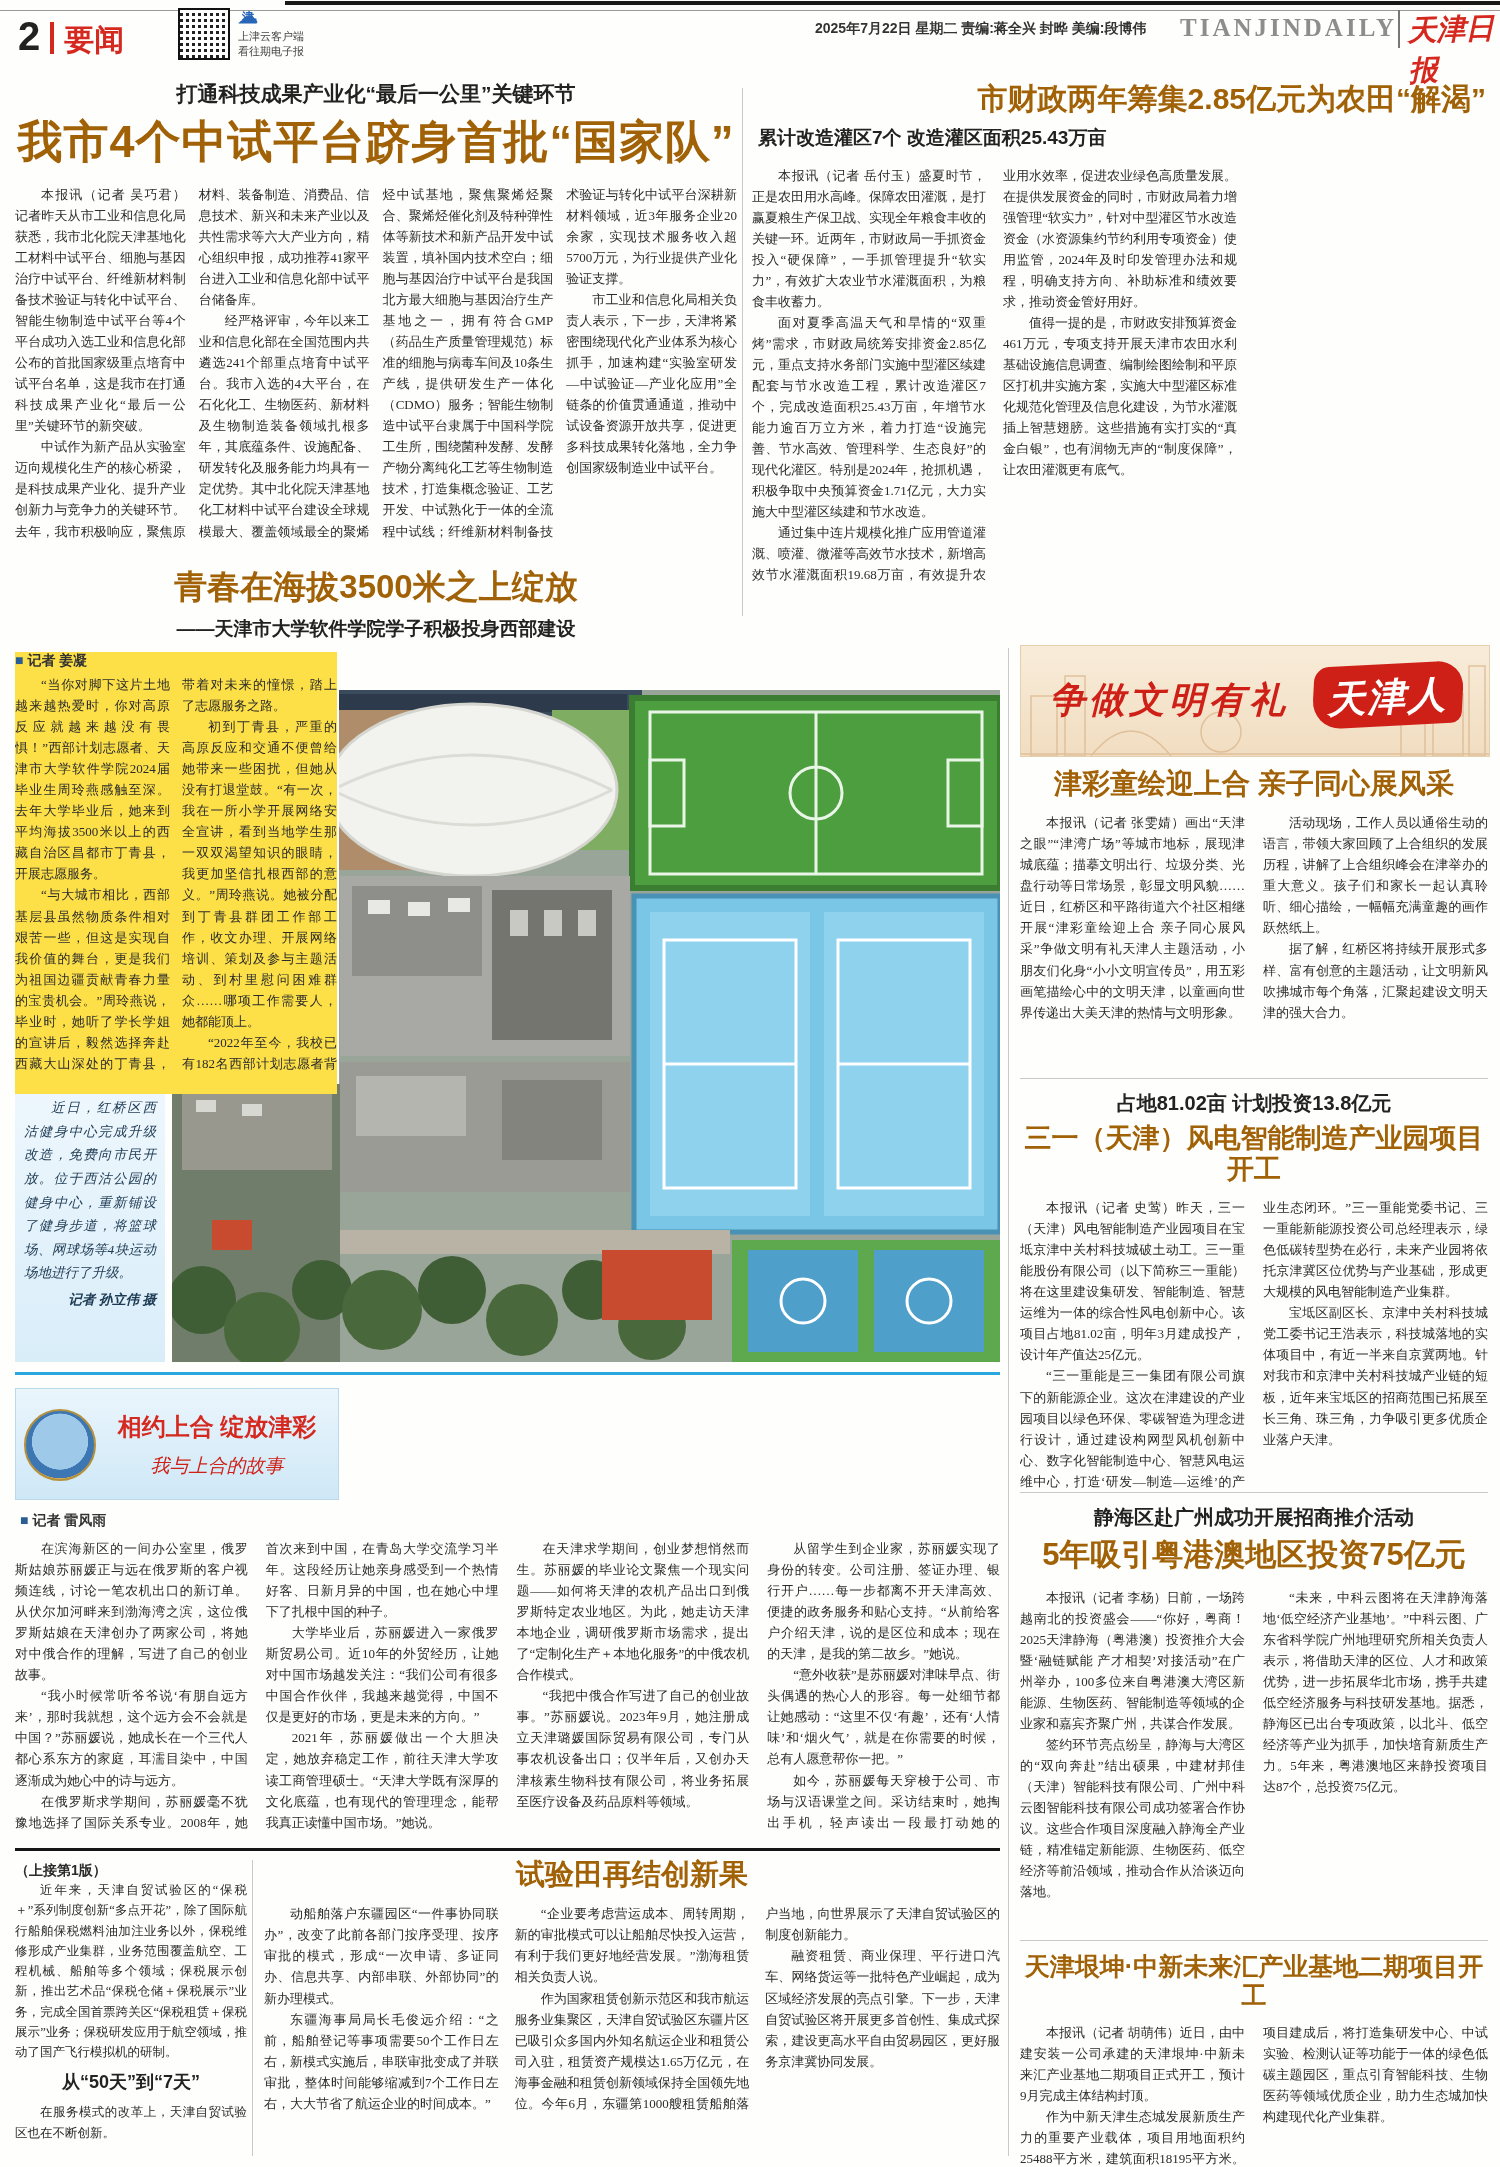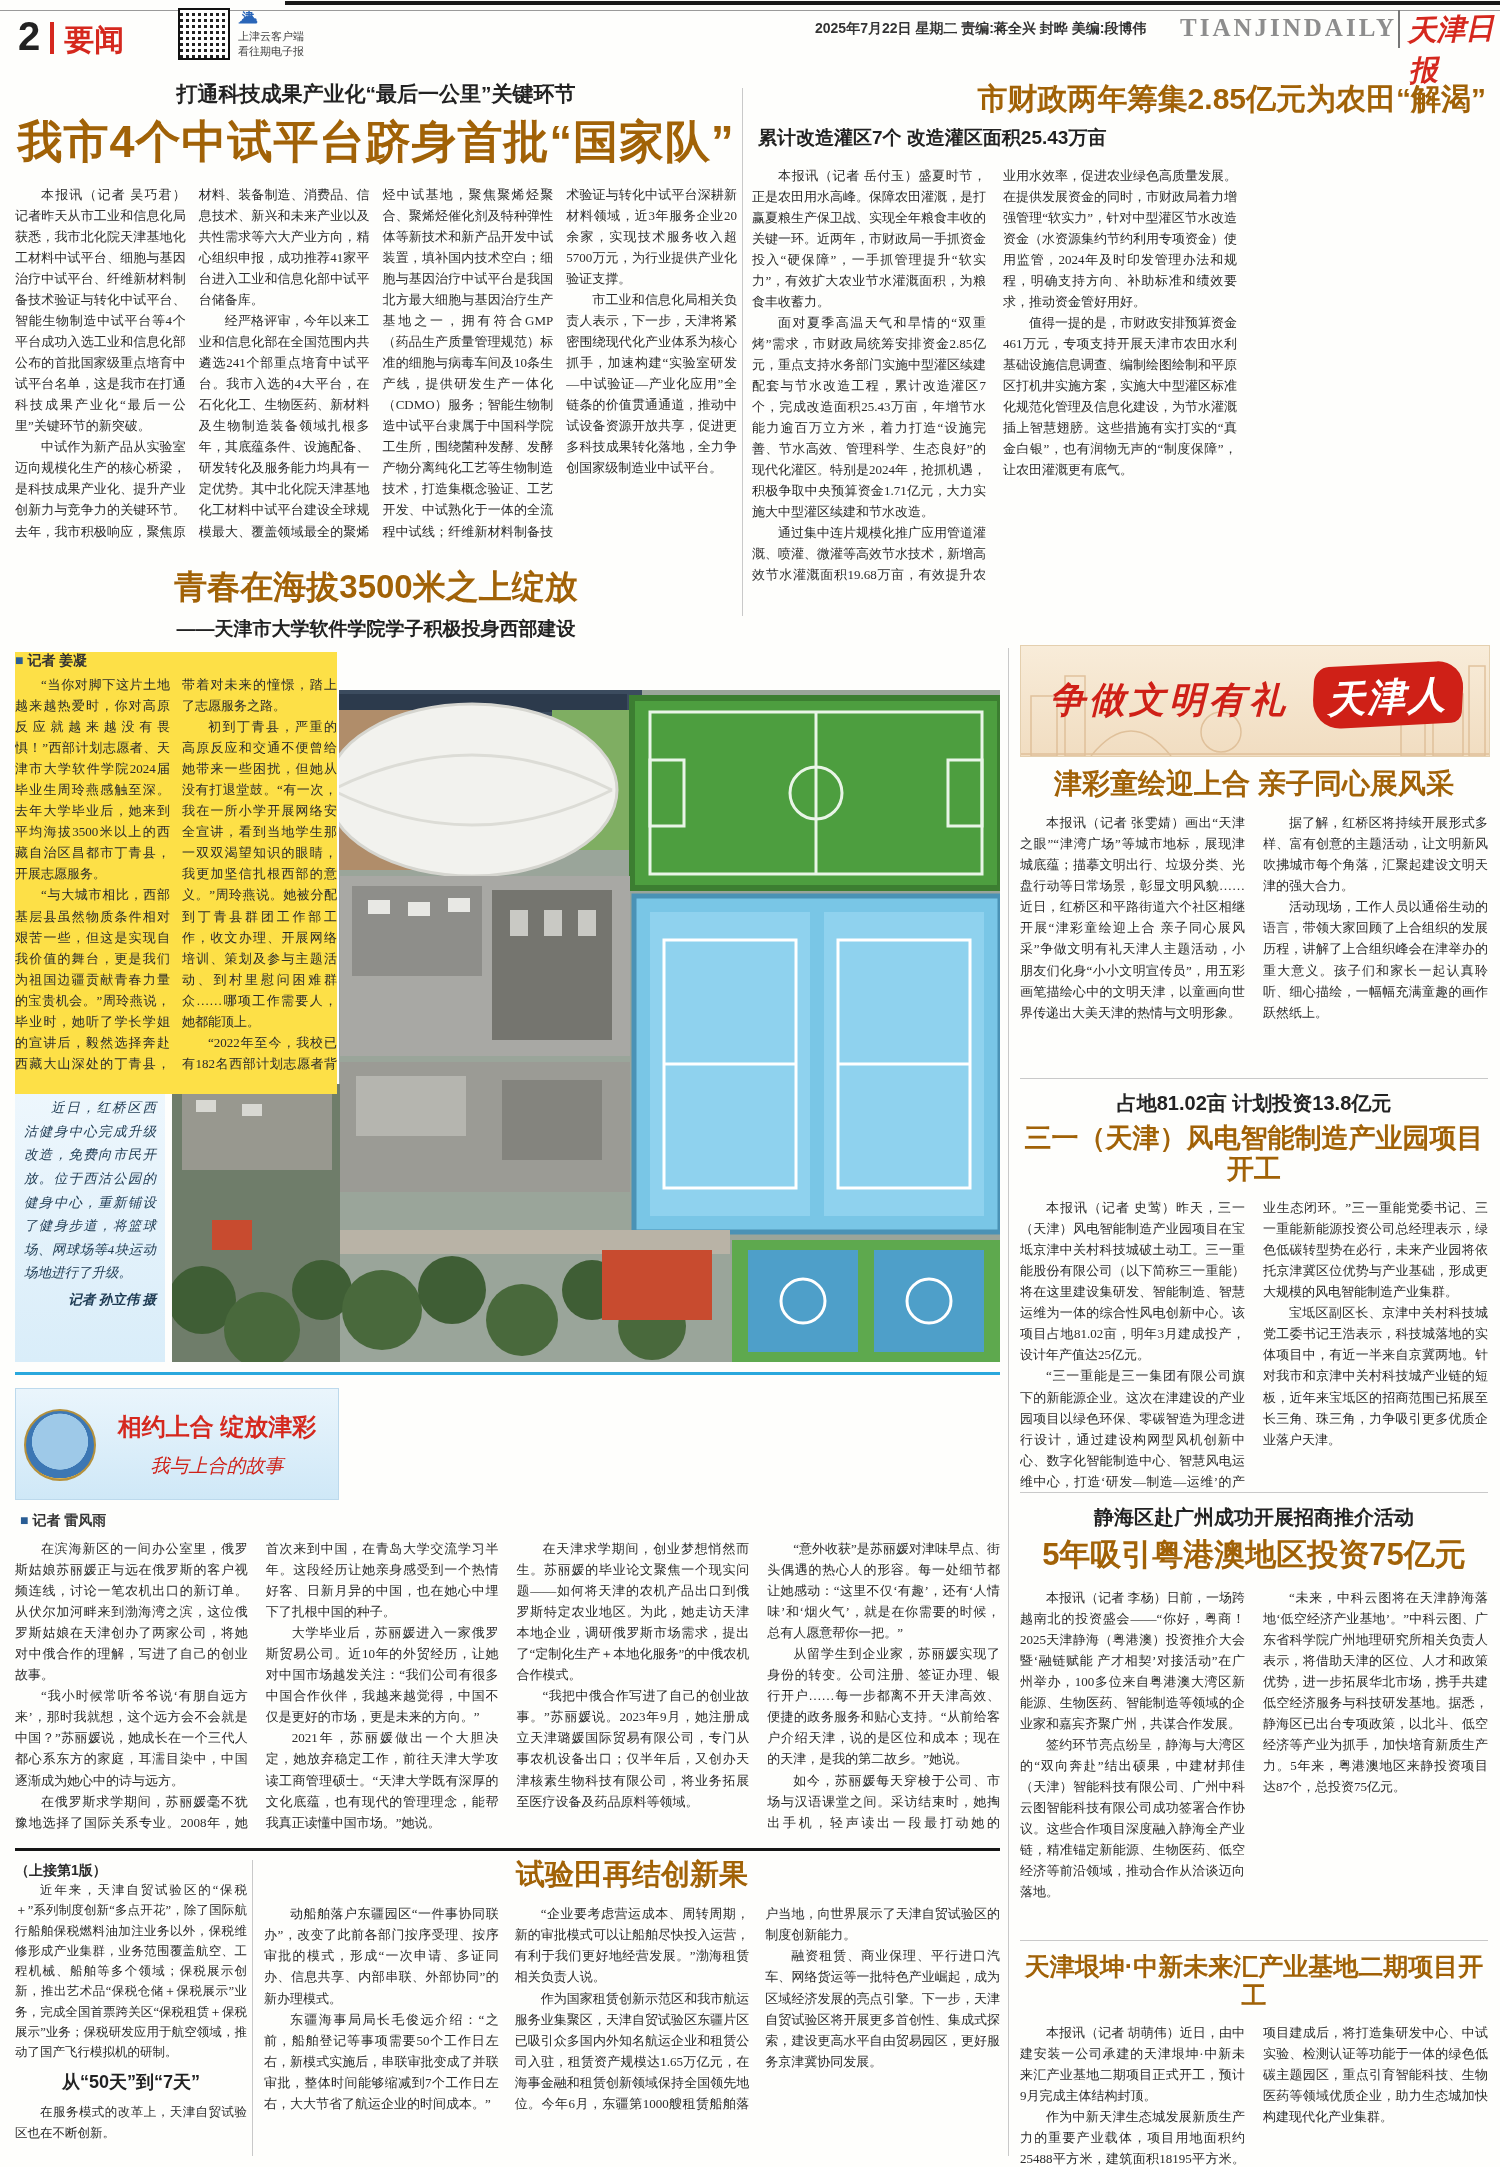--- a/index.html
+++ b/index.html
@@ -225,22 +225,22 @@
   <div class="abs byline" style="left:20px;top:1512px;"><span class="sq">■</span><span>记者 雷风雨</span></div>
 
   <div class="abs cols" style="left:15px;top:1538px;width:985px;height:300px;column-count:4;column-gap:18px;">
     <p>在滨海新区的一间办公室里，俄罗斯姑娘苏丽媛正与远在俄罗斯的客户视频连线，讨论一笔农机出口的新订单。从伏尔加河畔来到渤海湾之滨，这位俄罗斯姑娘在天津创办了两家公司，将她对中俄合作的理解，写进了自己的创业故事。</p>
     <p>“我小时候常听爷爷说‘有朋自远方来’，那时我就想，这个远方会不会就是中国？”苏丽媛说，她成长在一个三代人都心系东方的家庭，耳濡目染中，中国逐渐成为她心中的诗与远方。</p>
     <p>在俄罗斯求学期间，苏丽媛毫不犹豫地选择了国际关系专业。2008年，她首次来到中国，在青岛大学交流学习半年。这段经历让她亲身感受到一个热情好客、日新月异的中国，也在她心中埋下了扎根中国的种子。</p>
     <p>大学毕业后，苏丽媛进入一家俄罗斯贸易公司。近10年的外贸经历，让她对中国市场越发关注：“我们公司有很多中国合作伙伴，我越来越觉得，中国不仅是更好的市场，更是未来的方向。”</p>
     <p>2021年，苏丽媛做出一个大胆决定，她放弃稳定工作，前往天津大学攻读工商管理硕士。“天津大学既有深厚的文化底蕴，也有现代的管理理念，能帮我真正读懂中国市场。”她说。</p>
     <p>在天津求学期间，创业梦想悄然而生。苏丽媛的毕业论文聚焦一个现实问题——如何将天津的农机产品出口到俄罗斯特定农业地区。为此，她走访天津本地企业，调研俄罗斯市场需求，提出了“定制化生产＋本地化服务”的中俄农机合作模式。</p>
     <p>“我把中俄合作写进了自己的创业故事。”苏丽媛说。2023年9月，她注册成立天津璐媛国际贸易有限公司，专门从事农机设备出口；仅半年后，又创办天津核素生物科技有限公司，将业务拓展至医疗设备及药品原料等领域。</p>
+    <p>从留学生到企业家，苏丽媛实现了身份的转变。公司注册、签证办理、银行开户……每一步都离不开天津高效、便捷的政务服务和贴心支持。“从前给客户介绍天津，说的是区位和成本；现在的天津，是我的第二故乡。”她说。</p>
     <p>“意外收获”是苏丽媛对津味早点、街头偶遇的热心人的形容。每一处细节都让她感动：“这里不仅‘有趣’，还有‘人情味’和‘烟火气’，就是在你需要的时候，总有人愿意帮你一把。”</p>
-    <p>从留学生到企业家，苏丽媛实现了身份的转变。公司注册、签证办理、银行开户……每一步都离不开天津高效、便捷的政务服务和贴心支持。“从前给客户介绍天津，说的是区位和成本；现在的天津，是我的第二故乡。”她说。</p>
     <p>如今，苏丽媛每天穿梭于公司、市场与汉语课堂之间。采访结束时，她掏出手机，轻声读出一段最打动她的话：“我愿意做中俄合作的桥梁，把更多的中国好产品带到俄罗斯，也把俄罗斯的故事讲给中国朋友听。美好的未来在这里等待着我。”</p>
   </div>
 
   <div class="abs blackrule" style="left:15px;top:1848px;width:985px;"></div>
 
   <div class="abs" style="left:15px;top:1862px;width:232px;">
     <div style="font-weight:700;font-size:14px;font-family:'Liberation Sans',sans-serif;">（上接第1版）</div>
     <div class="cols" style="height:286px;column-count:1;">
       <p style="font-size:12.5px;">近年来，天津自贸试验区的“保税＋”系列制度创新“多点开花”，除了国际航行船舶保税燃料油加注业务以外，保税维修形成产业集群，业务范围覆盖航空、工程机械、船舶等多个领域；保税展示创新，推出艺术品“保税仓储＋保税展示”业务，完成全国首票跨关区“保税租赁＋保税展示”业务；保税研发应用于航空领域，推动了国产飞行模拟机的研制。</p>
       <div class="crosshead">从“50天”到“7天”</div>
@@ -279,22 +279,22 @@
     </svg>
     <div class="callig">争做文明有礼</div>
     <div class="brush"></div>
     <div class="brushtext">天津人</div>
   </div>
 
   <div class="abs" style="left:1020px;top:768px;width:468px;">
     <div class="headline" style="font-size:28px;">津彩童绘迎上合 亲子同心展风采</div>
     <div class="cols" style="margin-top:12px;height:252px;column-count:2;column-gap:18px;">
       <p>本报讯（记者 张雯婧）画出“天津之眼”“津湾广场”等城市地标，展现津城底蕴；描摹文明出行、垃圾分类、光盘行动等日常场景，彰显文明风貌……近日，红桥区和平路街道六个社区相继开展“津彩童绘迎上合 亲子同心展风采”争做文明有礼天津人主题活动，小朋友们化身“小小文明宣传员”，用五彩画笔描绘心中的文明天津，以童画向世界传递出大美天津的热情与文明形象。</p>
+      <p>活动现场，工作人员以通俗生动的语言，带领大家回顾了上合组织的发展历程，讲解了上合组织峰会在津举办的重大意义。孩子们和家长一起认真聆听、细心描绘，一幅幅充满童趣的画作跃然纸上。</p>
       <p>据了解，红桥区将持续开展形式多样、富有创意的主题活动，让文明新风吹拂城市每个角落，汇聚起建设文明天津的强大合力。</p>
-      <p>活动现场，工作人员以通俗生动的语言，带领大家回顾了上合组织的发展历程，讲解了上合组织峰会在津举办的重大意义。孩子们和家长一起认真聆听、细心描绘，一幅幅充满童趣的画作跃然纸上。</p>
     </div>
   </div>
 
   <div class="abs hrule" style="left:1020px;top:1078px;width:468px;"></div>
 
   <div class="abs" style="left:1020px;top:1090px;width:468px;">
     <div class="kicker" style="font-size:20px;text-align:center;">占地81.02亩  计划投资13.8亿元</div>
     <div class="headline" style="font-size:27px;margin-top:6px;">三一（天津）风电智能制造产业园项目开工</div>
     <div class="cols" style="margin-top:12px;height:312px;column-count:2;column-gap:18px;">
       <p>本报讯（记者 史莺）昨天，三一（天津）风电智能制造产业园项目在宝坻京津中关村科技城破土动工。三一重能股份有限公司（以下简称三一重能）将在这里建设集研发、智能制造、智慧运维为一体的综合性风电创新中心。该项目占地81.02亩，明年3月建成投产，设计年产值达25亿元。</p>

